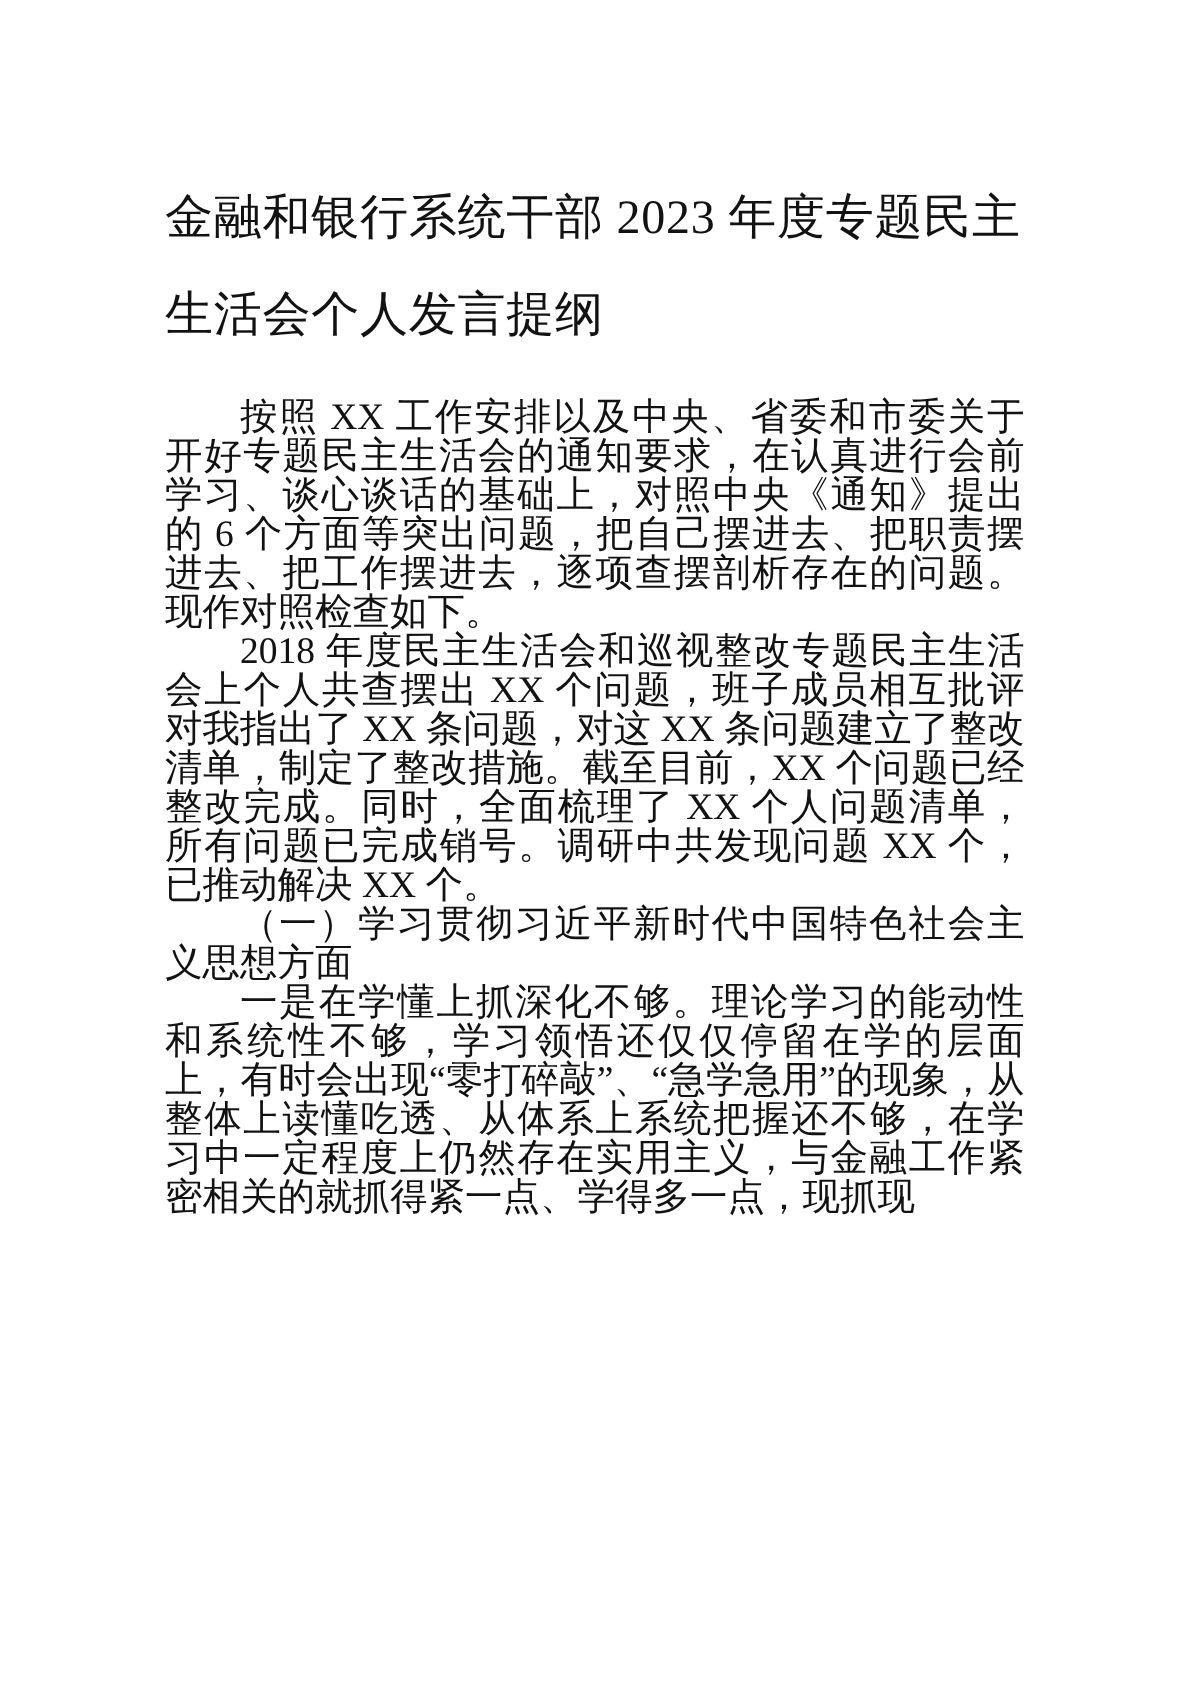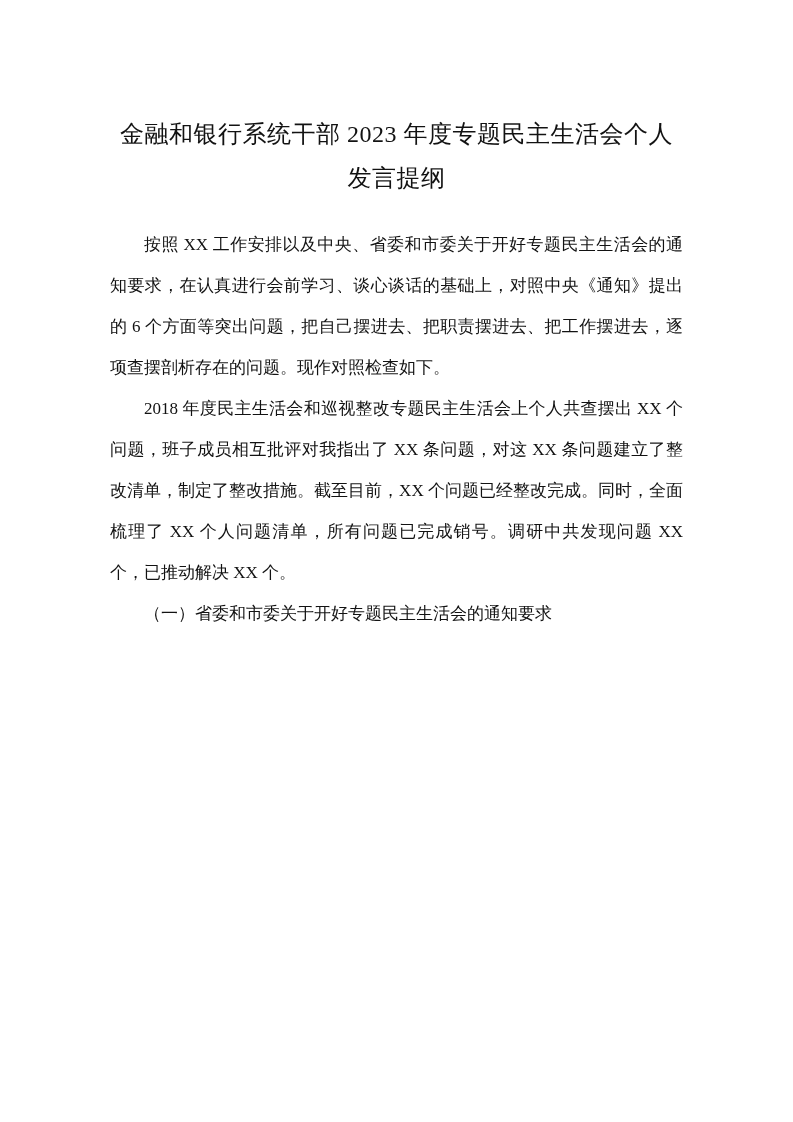--- a/index.html
+++ b/index.html
@@ -12,42 +12,43 @@
     width: 793px;
     height: 1122px;
     box-sizing: border-box;
     background: #ffffff;
     color: #121212;
     padding: 112px 110px 0 110px;
     overflow: hidden;
     font-family: "Liberation Serif", "DejaVu Serif", serif;
   }
   .doc-title {
-    font-size: 24px;
+    font-size: 32px;
     font-weight: normal;
-    line-height: 44px;
-    text-align: center;
+    line-height: 65px;
+    text-align: left;
     letter-spacing: 0.5px;
     margin: 0 0 24px 0;
   }
   .body-para {
-    font-size: 17px;
-    line-height: 41px;
+    font-size: 25px;
+    line-height: 26px;
     margin: 0;
     text-align: justify;
     text-indent: 2em;
     word-break: break-all;
   }
 </style>
 </head>
 <body>
 
 <div class="page">
   <h1 class="doc-title">金融和银行系统干部 2023 年度专题民主生活会个人发言提纲</h1>
 
   <p class="body-para">按照 XX 工作安排以及中央、省委和市委关于开好专题民主生活会的通知要求，在认真进行会前学习、谈心谈话的基础上，对照中央《通知》提出的 6 个方面等突出问题，把自己摆进去、把职责摆进去、把工作摆进去，逐项查摆剖析存在的问题。现作对照检查如下。</p>
 
   <p class="body-para">2018 年度民主生活会和巡视整改专题民主生活会上个人共查摆出 XX 个问题，班子成员相互批评对我指出了 XX 条问题，对这 XX 条问题建立了整改清单，制定了整改措施。截至目前，XX 个问题已经整改完成。同时，全面梳理了 XX 个人问题清单，所有问题已完成销号。调研中共发现问题 XX 个，已推动解决 XX 个。</p>
 
 
-  <p class="body-para">（一）省委和市委关于开好专题民主生活会的通知要求</p>
+  <p class="body-para">（一）学习贯彻习近平新时代中国特色社会主义思想方面</p>
 
+  <p class="body-para">一是在学懂上抓深化不够。理论学习的能动性和系统性不够，学习领悟还仅仅停留在学的层面上，有时会出现“零打碎敲”、“急学急用”的现象，从整体上读懂吃透、从体系上系统把握还不够，在学习中一定程度上仍然存在实用主义，与金融工作紧密相关的就抓得紧一点、学得多一点，现抓现</p>
 </div>
 
 </body></html>

